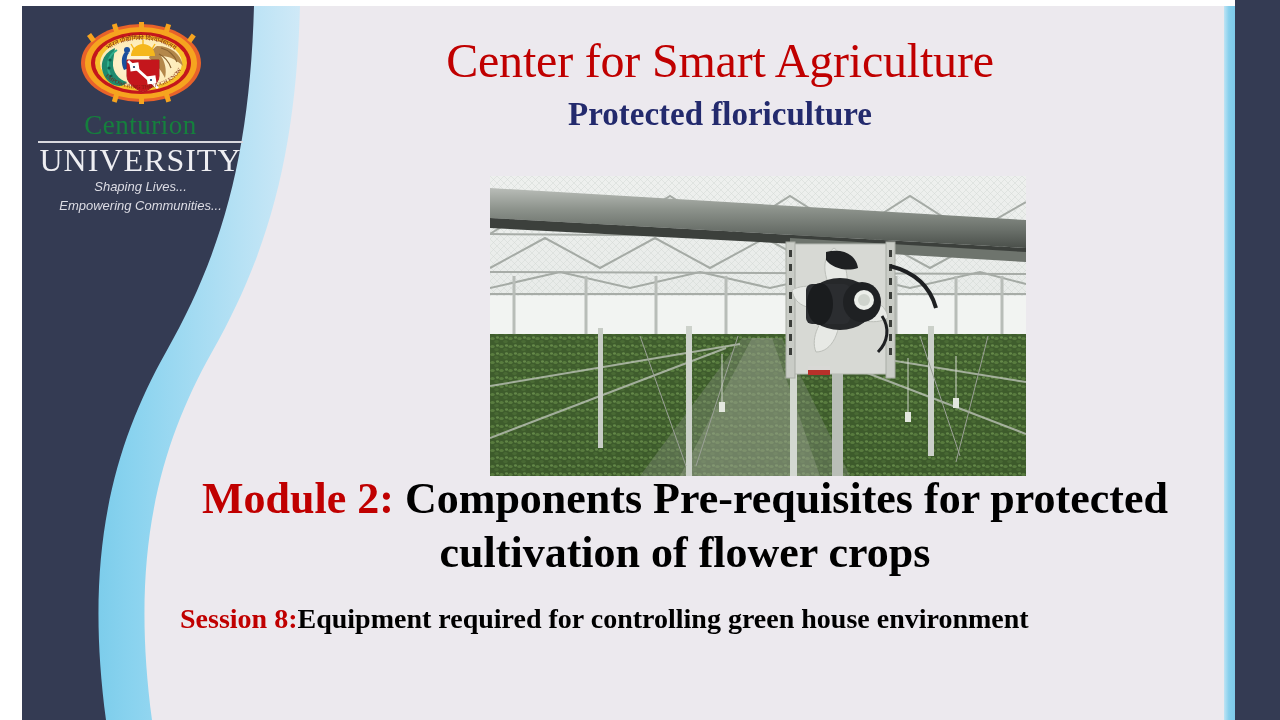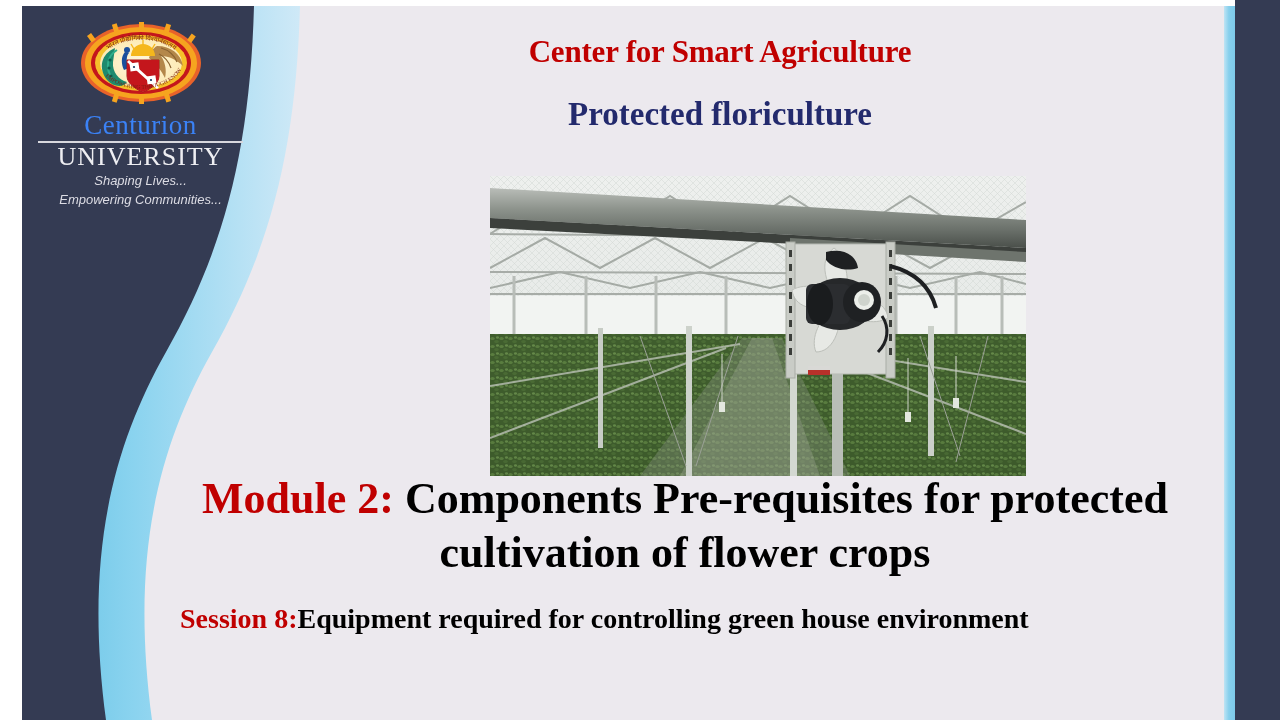--- a/index.html
+++ b/index.html
@@ -63,34 +63,34 @@
     text-align: center;
   }
   .crest {
     position: relative;
     width: 152px;
     height: 82px;
     margin: 0 auto 4px auto;
   }
   .brand-name {
     display: block;
-    color: #3b82f6;
+    color: #15803d;
     font-family: "Liberation Serif", "DejaVu Serif", serif;
     font-size: 27px;
     letter-spacing: 0.5px;
     line-height: 1.02;
     border-bottom: 2px solid #d8d8de;
     padding-bottom: 1px;
     margin-bottom: 1px;
   }
   .brand-sub {
     display: block;
     color: #eeeef2;
     font-family: "Liberation Serif", "DejaVu Serif", serif;
-    font-size: 26px;
+    font-size: 32px;
     letter-spacing: 1px;
     line-height: 1.02;
   }
   .brand-tag {
     display: block;
     color: #dcdce4;
     font-style: italic;
     font-family: Liberation Sans, sans-serif;
     font-size: 13px;
     line-height: 1.22;
@@ -98,22 +98,22 @@
   }
 
   
   .title-main {
     position: absolute;
     left: 250px;
     top: 36px;
     width: 940px;
     text-align: center;
     color: #c00000;
-    font-size: 31px;
-    font-weight: bold;
+    font-size: 48px;
+    font-weight: normal;
     line-height: 1.05;
     letter-spacing: -0.2px;
   }
   .title-sub {
     position: absolute;
     left: 250px;
     top: 97px;
     width: 940px;
     text-align: center;
     color: #232a6d;

